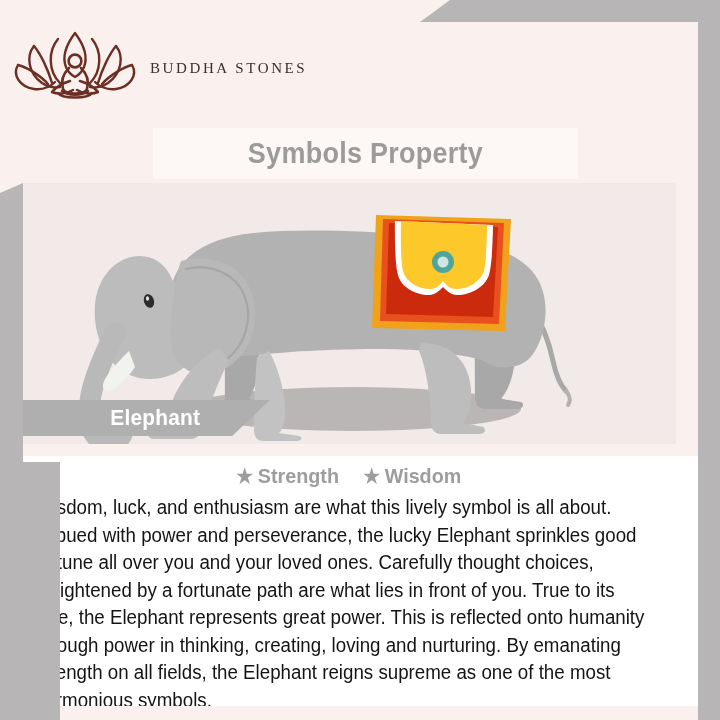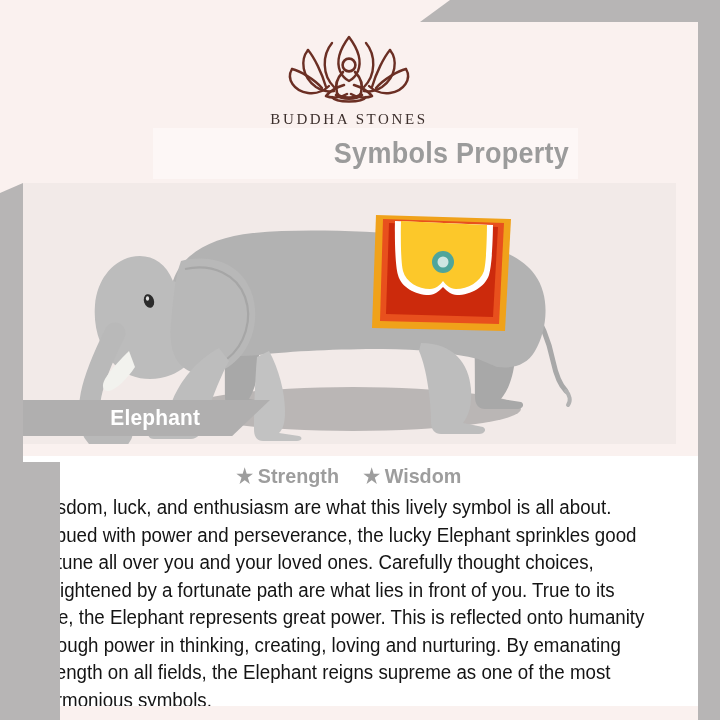--- a/index.html
+++ b/index.html
@@ -55,44 +55,44 @@
     background: #faf1ef;
   }
 
   
   .logo-block {
     position: absolute;
     top: 0; left: 0;
     width: 698px;
     height: 128px;
     display: flex;
-    flex-direction: column;
-    align-items: center;
-    justify-content: flex-end;
-    padding-top: 12px;
+    flex-direction: row;
+    align-items: center;
+    justify-content: flex-start;
+    padding-top: 4px;
     box-sizing: border-box;
   }
   .logo-mark { width: 150px; height: 74px; display:block; }
   .logo-word {
     font-family: "Liberation Serif", serif;
     font-size: 15px;
     letter-spacing: 2.6px;
     color: #3c2f2c;
     margin-top: 4px;
   }
 
   
   .title-band {
     position: absolute;
     top: 128px; left: 153px;
     width: 425px; height: 51px;
     background: #fdf7f6;
     display: flex;
     align-items: center;
-    justify-content: flex-end;
+    justify-content: center;
   }
   .title-text {
     font-size: 29px;
     font-weight: bold;
     color: #9b9b9b;
     letter-spacing: 0.3px;
     font-stretch: condensed;
     transform: scaleX(0.93);
   }
 

